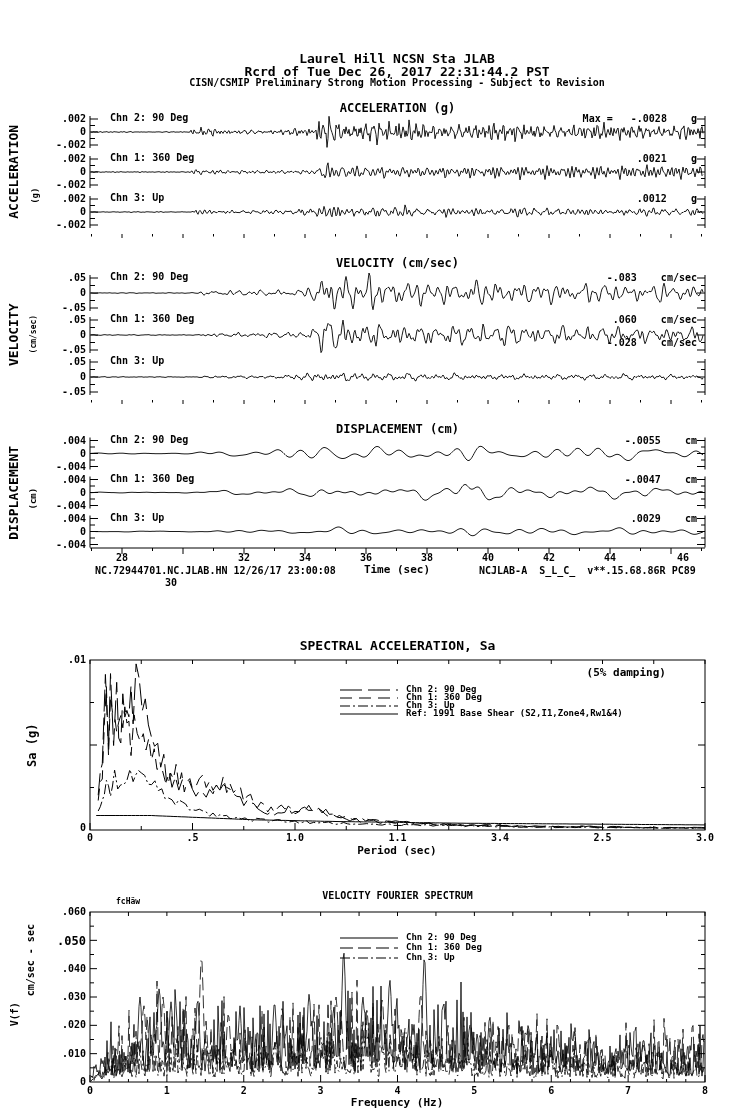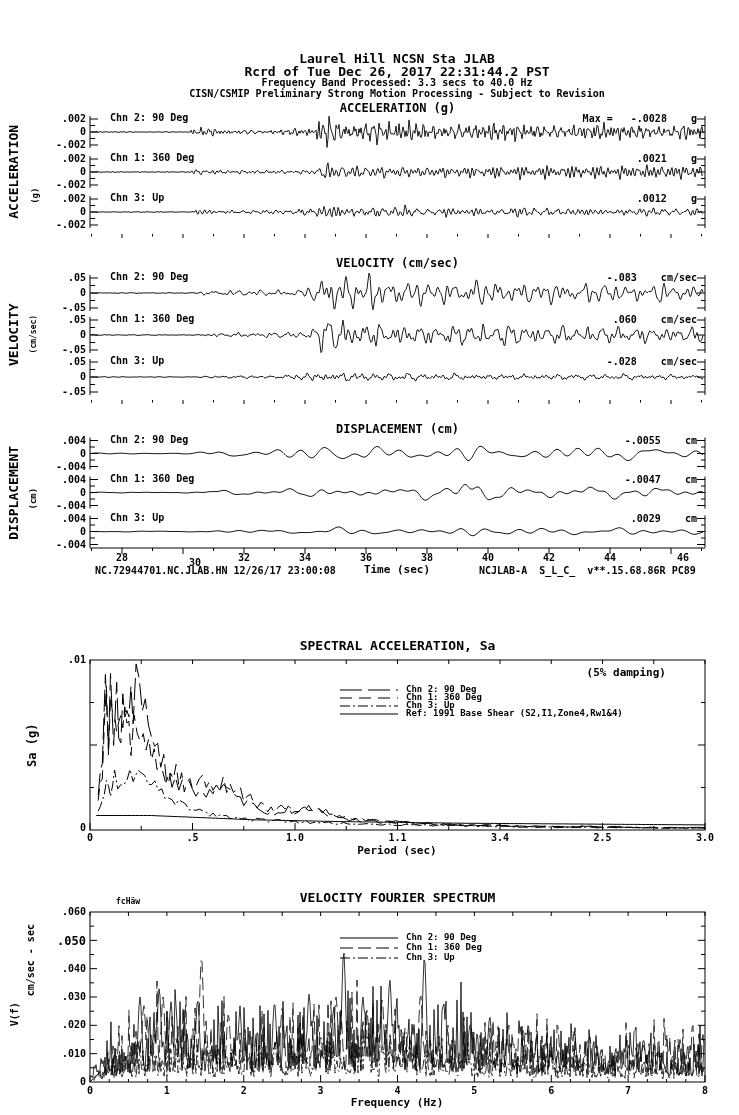--- a/index.html
+++ b/index.html
@@ -327,33 +327,32 @@
       <path d="M340,948 L398,948" fill="none" stroke="#000" stroke-width="1.1" stroke-dasharray="13,5"></path>
       <path d="M91,1076.3L92,1077.0L93,1078.3L94,1077.9L95,1076.2L96,1075.5L97,1075.7L98,1073.9L99,1075.5L100,1070.0L101,1077.2L102,1076.6L103,1069.7L104,1075.8L105,1064.7L106,1075.3L107,1069.8L108,1052.5L109,1067.7L110,1072.2L111,1074.1L112,1072.0L113,1045.8L114,1075.9L115,1059.3L116,1049.1L117,1064.0L118,1048.3L119,1025.7L120,1072.5L121,1067.9L122,1035.6L123,1071.4L124,1052.3L125,1070.4L126,1062.6L127,1061.6L128,1056.4L129,1010.3L130,1072.0L131,1046.3L132,1064.0L133,1048.7L134,1021.9L135,1066.2L136,1031.2L137,1063.6L138,1041.7L139,1052.8L140,1048.6L141,1041.6L142,1031.3L143,1011.6L144,1005.8L145,1017.9L146,1039.9L147,1015.9L148,1027.7L149,1072.8L150,1067.7L151,1034.8L152,1041.3L153,1071.5L154,1034.6L155,1034.8L156,1045.9L157,981.0L158,1041.1L159,1066.9L160,1036.2L161,1031.3L162,1007.6L163,997.0L164,1006.4L165,1029.6L166,1053.8L167,1011.0L168,1022.2L169,1071.0L170,1048.5L171,1053.4L172,1016.6L173,1026.5L174,1054.1L175,1058.8L176,1038.7L177,1043.0L178,1026.4L179,1062.6L180,1060.2L181,1029.9L182,1062.7L183,1007.5L184,1058.3L185,1021.2L186,996.5L187,1069.4L188,1064.6L189,1069.6L190,1055.2L191,1053.4L192,1036.8L193,1028.6L194,1064.9L195,1008.0L196,1033.4L197,1045.2L198,1054.3L199,1023.8L200,986.8L201,960.7L202,961.7L203,989.0L204,1026.0L205,1055.3L206,1021.1L207,1035.4L208,1052.2L209,1066.7L210,1055.9L211,1028.0L212,1057.3L213,1072.8L214,1045.1L215,1060.4L216,1045.2L217,1071.6L218,1052.2L219,1048.9L220,1072.6L221,1022.5L222,1037.7L223,1059.6L224,996.6L225,1062.8L226,1048.4L227,1028.3L228,1015.2L229,1017.2L230,1033.1L231,1050.8L232,1050.3L233,1049.6L234,1055.2L235,1038.6L236,1057.3L237,1069.4L238,1066.3L239,1067.2L240,1032.9L241,1052.0L242,1062.9L243,1061.9L244,1059.4L245,1029.8L246,1050.7L247,1062.6L248,1058.0L249,1059.3L250,1052.1L251,1070.5L252,1036.8L253,1072.0L254,1059.5L255,1044.8L256,1034.2L257,1068.0L258,1070.7L259,1051.9L260,1069.4L261,1065.7L262,1011.2L263,1065.4L264,1027.0L265,1059.3L266,1046.3L267,1068.2L268,1065.7L269,1060.0L270,1071.8L271,1061.1L272,1067.6L273,1048.6L274,1049.1L275,1042.7L276,1048.2L277,1031.0L278,1058.7L279,1052.5L280,1041.5L281,1020.2L282,1008.7L283,1014.2L284,1033.1L285,1045.5L286,1067.9L287,1066.6L288,1071.2L289,1057.1L290,1016.1L291,1056.8L292,1044.3L293,1002.9L294,1055.6L295,1071.6L296,1059.0L297,1054.5L298,1027.4L299,1063.0L300,1023.0L301,1057.8L302,1037.4L303,1013.7L304,1063.8L305,1063.0L306,1068.5L307,1050.8L308,1048.0L309,1036.2L310,1066.4L311,1052.8L312,1050.7L313,1025.8L314,1004.2L315,1042.6L316,1071.6L317,1060.7L318,1035.4L319,1004.8L320,1055.6L321,1057.7L322,1045.5L323,1043.6L324,1043.3L325,1054.7L326,1072.7L327,1040.9L328,1002.4L329,1033.2L330,1070.4L331,1000.8L332,1058.8L333,1054.4L334,1030.4L335,1007.0L336,997.0L337,1007.0L338,1027.2L339,1036.2L340,1059.5L341,1010.0L342,1028.3L343,1047.7L344,1063.2L345,1071.3L346,1062.8L347,1021.1L348,1035.0L349,1046.0L350,1061.2L351,1053.3L352,992.0L353,1062.5L354,1064.0L355,1072.5L356,1056.8L357,980.0L358,1058.8L359,1056.2L360,1056.6L361,1071.6L362,1035.1L363,1021.7L364,1048.4L365,1046.1L366,1012.4L367,1038.6L368,1036.9L369,1041.1L370,1049.2L371,1058.1L372,1068.0L373,1002.5L374,1062.5L375,1049.2L376,1035.0L377,1042.3L378,1024.1L379,1042.4L380,1029.9L381,1011.9L382,1000.0L383,1007.3L384,1029.1L385,1044.1L386,1024.2L387,1044.9L388,1056.1L389,1050.7L390,1034.7L391,1043.1L392,1046.0L393,1068.6L394,1060.2L395,1009.0L396,1053.2L397,1061.5L398,1060.3L399,1044.2L400,1064.8L401,1029.5L402,1033.3L403,1062.7L404,1031.8L405,1069.5L406,1047.0L407,1072.3L408,1057.4L409,1051.3L410,1036.5L411,1037.5L412,1053.3L413,1068.6L414,1043.6L415,1069.5L416,1041.0L417,1059.4L418,1043.3L419,1017.3L420,997.6L421,996.2L422,1014.2L423,1040.2L424,1047.1L425,1058.3L426,1030.8L427,1050.2L428,1060.5L429,1061.6L430,1040.3L431,1044.8L432,1070.0L433,1049.6L434,1067.3L435,1058.0L436,1046.8L437,1053.0L438,1059.4L439,1072.8L440,1054.1L441,1071.0L442,1038.3L443,1067.7L444,1064.7L445,1063.5L446,1060.2L447,1035.8L448,1025.3L449,1054.2L450,1068.4L451,1056.4L452,1039.9L453,1067.6L454,1068.0L455,1040.1L456,1062.4L457,1071.6L458,1060.1L459,1053.3L460,1055.7L461,1067.4L462,1071.1L463,1069.5L464,1017.3L465,1060.7L466,1058.3L467,1065.2L468,1040.8L469,1030.7L470,1024.6L471,1024.1L472,1036.6L473,1054.2L474,1032.3L475,1061.9L476,1071.8L477,1051.5L478,1064.2L479,1071.1L480,1035.5L481,1050.4L482,1060.1L483,1035.6L484,1053.0L485,1022.4L486,1054.4L487,1039.6L488,1051.0L489,1064.5L490,1028.1L491,1063.6L492,1059.6L493,1020.2L494,1052.0L495,1064.5L496,1070.7L497,1066.7L498,1026.5L499,1033.1L500,1074.4L501,1069.9L502,1036.7L503,1038.2L504,1057.7L505,1064.6L506,1038.8L507,1045.6L508,1027.2L509,1025.2L510,1067.7L511,1065.9L512,1033.1L513,1044.8L514,1044.3L515,1063.2L516,1055.6L517,1071.6L518,1047.3L519,1018.3L520,1035.3L521,1026.7L522,1045.6L523,1030.5L524,1063.5L525,1069.3L526,1044.9L527,1073.5L528,1027.7L529,1049.6L530,1069.0L531,1032.2L532,1049.9L533,1055.8L534,1057.7L535,1052.5L536,1039.5L537,1013.7L538,1066.6L539,1072.1L540,1070.4L541,1056.1L542,1036.0L543,1072.2L544,1044.1L545,1074.4L546,1054.3L547,1018.8L548,1059.2L549,1067.0L550,1043.6L551,1057.2L552,1046.8L553,1069.4L554,1067.9L555,1067.9L556,1074.0L557,1025.0L558,1026.5L559,1041.5L560,1052.4L561,1058.6L562,1066.2L563,1049.0L564,1059.1L565,1074.6L566,1043.5L567,1064.4L568,1057.4L569,1062.3L570,1067.3L571,1056.7L572,1067.0L573,1045.2L574,1073.1L575,1027.6L576,1061.9L577,1064.1L578,1071.9L579,1062.9L580,1044.5L581,1069.1L582,1063.9L583,1066.6L584,1057.5L585,1039.5L586,1054.5L587,1061.1L588,1040.3L589,1039.3L590,1037.2L591,1045.4L592,1058.8L593,1070.5L594,1058.8L595,1063.3L596,1033.2L597,1055.8L598,1052.5L599,1073.0L600,1055.7L601,1050.2L602,1065.3L603,1072.6L604,1056.3L605,1054.6L606,1073.2L607,1072.9L608,1063.2L609,1060.0L610,1063.5L611,1074.4L612,1065.4L613,1055.8L614,1059.3L615,1052.7L616,1048.6L617,1062.4L618,1063.0L619,1057.2L620,1061.8L621,1063.8L622,1048.5L623,1059.7L624,1066.5L625,1067.9L626,1022.7L627,1058.3L628,1051.1L629,1045.1L630,1071.2L631,1060.4L632,1070.6L633,1059.7L634,1069.2L635,1057.4L636,1047.7L637,1064.4L638,1043.8L639,1073.0L640,1052.0L641,1061.0L642,1050.8L643,1045.0L644,1047.3L645,1052.1L646,1063.1L647,1057.0L648,1062.5L649,1043.7L650,1063.1L651,1070.4L652,1052.0L653,1066.7L654,1019.7L655,1053.0L656,1064.4L657,1052.8L658,1057.0L659,1046.7L660,1070.2L661,1053.0L662,1073.6L663,1073.2L664,1018.4L665,1033.4L666,1046.6L667,1034.6L668,1053.6L669,1053.4L670,1037.3L671,1073.2L672,1057.0L673,1055.9L674,1052.0L675,1040.1L676,1067.2L677,1070.3L678,1039.4L679,1052.7L680,1039.6L681,1067.5L682,1053.2L683,1029.1L684,1072.4L685,1055.4L686,1070.5L687,1050.4L688,1043.9L689,1067.9L690,1045.6L691,1052.8L692,1027.7L693,1025.5L694,1052.2L695,1057.8L696,1071.5L697,1056.9L698,1067.9L699,1033.8L700,1067.7L701,1070.5L702,1039.3L703,1034.5L704,1045.9" fill="none" stroke="#000" stroke-width="0.8" stroke-dasharray="13,5" clip-path="url(#clipFr)"></path>
       <path d="M340,958 L398,958" fill="none" stroke="#000" stroke-width="1.1" stroke-dasharray="10,3,2,3"></path>
       <path d="M91,1081.4L92,1079.6L93,1079.4L94,1080.4L95,1077.1L96,1077.2L97,1076.2L98,1075.5L99,1072.2L100,1076.3L101,1077.8L102,1079.0L103,1076.3L104,1077.3L105,1067.1L106,1075.1L107,1068.6L108,1073.1L109,1071.1L110,1065.8L111,1074.6L112,1061.4L113,1077.4L114,1077.8L115,1064.9L116,1076.2L117,1073.2L118,1069.0L119,1071.7L120,1074.9L121,1073.5L122,1076.8L123,1073.3L124,1072.4L125,1056.0L126,1066.6L127,1068.8L128,1055.0L129,1070.4L130,1074.7L131,1069.9L132,1078.1L133,1067.6L134,1058.2L135,1070.0L136,1077.7L137,1066.6L138,1058.0L139,1075.3L140,1040.2L141,1063.7L142,1069.6L143,1049.2L144,1073.4L145,1075.9L146,1064.8L147,1071.7L148,1060.2L149,1065.1L150,1054.2L151,1046.3L152,1046.3L153,1052.1L154,1053.2L155,1072.2L156,1054.3L157,1061.8L158,1075.7L159,1069.2L160,1058.2L161,1072.9L162,1060.5L163,1062.3L164,1076.2L165,1067.5L166,1053.2L167,1075.6L168,1051.1L169,1041.8L170,1072.1L171,1057.4L172,1066.2L173,1072.3L174,1055.3L175,1071.6L176,1055.4L177,1048.7L178,1073.0L179,1068.1L180,1068.4L181,1070.0L182,1058.7L183,1060.1L184,1067.3L185,1068.6L186,1070.7L187,1076.5L188,1051.6L189,1058.6L190,1069.2L191,1056.5L192,1066.4L193,1075.3L194,1057.8L195,1063.8L196,1073.6L197,1044.8L198,1065.1L199,1067.7L200,1065.1L201,1075.5L202,1047.9L203,1060.2L204,1047.7L205,1038.8L206,1041.9L207,1052.2L208,1064.8L209,1074.2L210,1075.5L211,1055.0L212,1062.1L213,1076.9L214,1074.5L215,1077.0L216,1063.8L217,1045.6L218,1056.6L219,1063.2L220,1059.2L221,1062.9L222,1074.0L223,1058.6L224,1073.9L225,1064.5L226,1061.6L227,1067.7L228,1062.2L229,1065.8L230,1060.3L231,1052.7L232,1067.7L233,1049.8L234,1056.3L235,1067.4L236,1059.6L237,1066.0L238,1070.4L239,1074.0L240,1050.4L241,1072.7L242,1074.9L243,1071.0L244,1071.3L245,1054.0L246,1040.3L247,1058.1L248,1057.7L249,1060.2L250,1066.1L251,1076.4L252,1062.8L253,1071.8L254,1076.5L255,1068.6L256,1061.0L257,1061.1L258,1050.6L259,1045.2L260,1048.5L261,1058.3L262,1057.9L263,1073.1L264,1045.4L265,1067.7L266,1064.5L267,1060.2L268,1051.8L269,1061.6L270,1076.2L271,1076.4L272,1061.2L273,1065.2L274,1048.5L275,1042.1L276,1051.3L277,1062.0L278,1065.3L279,1056.6L280,1068.5L281,1064.8L282,1067.6L283,1074.8L284,1070.9L285,1075.3L286,1071.3L287,1076.2L288,1073.0L289,1061.5L290,1065.0L291,1071.4L292,1046.0L293,1069.9L294,1049.8L295,1064.0L296,1058.7L297,1056.3L298,1076.3L299,1055.2L300,1055.1L301,1055.6L302,1073.1L303,1034.8L304,1040.8L305,1058.6L306,1063.0L307,1057.8L308,1067.4L309,1069.0L310,1073.8L311,1076.5L312,1067.9L313,1069.7L314,1068.6L315,1060.3L316,1068.3L317,1057.9L318,1062.8L319,1049.4L320,1038.8L321,1037.5L322,1046.2L323,1059.6L324,1053.9L325,1054.1L326,1072.3L327,1037.4L328,1073.9L329,1040.6L330,1067.9L331,1042.4L332,1039.1L333,1058.0L334,1043.8L335,1073.1L336,1066.4L337,1060.6L338,1070.2L339,1071.4L340,1063.0L341,1058.5L342,1069.2L343,1066.3L344,1057.2L345,1068.4L346,1073.8L347,1069.1L348,1071.5L349,1070.9L350,1072.9L351,1069.7L352,1042.4L353,1047.4L354,1074.1L355,1042.1L356,1053.1L357,1052.6L358,1072.9L359,1050.4L360,1045.8L361,1070.4L362,1025.0L363,1069.3L364,1053.4L365,1031.8L366,1013.3L367,1008.9L368,1021.4L369,1042.9L370,1062.0L371,1072.4L372,1069.3L373,1069.1L374,1069.7L375,1065.0L376,1063.5L377,1058.8L378,1076.0L379,1076.3L380,1045.2L381,1045.1L382,1052.4L383,1052.3L384,1052.8L385,1067.5L386,1072.6L387,1056.3L388,1052.1L389,1071.2L390,1038.6L391,1053.7L392,1057.8L393,1056.2L394,1072.2L395,1072.4L396,1064.5L397,1060.8L398,1055.5L399,1059.9L400,1066.3L401,1066.4L402,1066.9L403,1052.4L404,1036.9L405,1028.4L406,1032.4L407,1046.3L408,1058.4L409,1052.7L410,1039.5L411,1043.9L412,1063.4L413,1054.0L414,1060.3L415,1067.6L416,1056.8L417,1075.2L418,1065.7L419,1053.3L420,1072.5L421,1071.8L422,1068.8L423,1066.6L424,1058.1L425,1055.5L426,1076.7L427,1050.3L428,1066.0L429,1071.6L430,1077.0L431,1072.4L432,1074.9L433,1057.6L434,1075.2L435,1063.7L436,1067.0L437,1059.4L438,1049.0L439,1034.8L440,1055.4L441,1062.0L442,1054.6L443,1071.0L444,1068.5L445,1064.5L446,1073.3L447,1070.9L448,1071.7L449,1074.4L450,1069.4L451,1055.9L452,1067.7L453,1072.5L454,1058.5L455,1062.3L456,1074.2L457,1075.5L458,1075.6L459,1057.7L460,1068.3L461,1062.3L462,1058.8L463,1067.4L464,1067.1L465,1056.2L466,1047.3L467,1045.6L468,1038.2L469,1063.1L470,1061.0L471,1064.3L472,1075.9L473,1071.2L474,1063.3L475,1076.7L476,1074.2L477,1072.8L478,1076.5L479,1055.7L480,1067.3L481,1073.6L482,1061.9L483,1075.8L484,1074.5L485,1073.1L486,1070.6L487,1051.1L488,1068.3L489,1077.4L490,1051.5L491,1072.3L492,1076.8L493,1065.0L494,1060.2L495,1067.9L496,1041.8L497,1055.0L498,1065.4L499,1066.6L500,1076.6L501,1069.7L502,1063.2L503,1063.0L504,1066.7L505,1075.9L506,1075.3L507,1064.7L508,1063.5L509,1069.7L510,1069.8L511,1076.0L512,1070.0L513,1063.5L514,1067.6L515,1062.8L516,1048.9L517,1077.4L518,1056.3L519,1062.2L520,1072.3L521,1071.0L522,1056.4L523,1069.2L524,1065.6L525,1050.3L526,1062.4L527,1068.5L528,1071.5L529,1072.1L530,1076.0L531,1055.1L532,1075.3L533,1076.8L534,1077.8L535,1067.7L536,1077.5L537,1060.9L538,1064.0L539,1070.7L540,1070.9L541,1060.8L542,1075.8L543,1072.7L544,1053.0L545,1066.7L546,1055.8L547,1060.4L548,1074.4L549,1053.8L550,1058.7L551,1053.9L552,1055.6L553,1057.9L554,1061.7L555,1070.6L556,1076.6L557,1068.8L558,1078.1L559,1066.3L560,1067.3L561,1070.4L562,1077.0L563,1065.0L564,1069.1L565,1071.0L566,1057.3L567,1070.4L568,1074.6L569,1069.4L570,1076.8L571,1066.3L572,1069.0L573,1066.9L574,1049.0L575,1059.4L576,1077.3L577,1053.9L578,1070.0L579,1059.9L580,1075.5L581,1064.8L582,1066.3L583,1077.9L584,1062.6L585,1065.1L586,1063.7L587,1077.4L588,1062.9L589,1064.7L590,1071.4L591,1072.8L592,1077.5L593,1073.7L594,1067.0L595,1077.1L596,1075.2L597,1078.0L598,1071.5L599,1059.6L600,1073.3L601,1077.6L602,1049.4L603,1059.0L604,1070.6L605,1061.6L606,1068.9L607,1076.2L608,1078.0L609,1063.3L610,1068.4L611,1069.9L612,1060.8L613,1076.4L614,1054.3L615,1078.4L616,1062.8L617,1064.4L618,1071.5L619,1065.2L620,1073.0L621,1077.0L622,1072.5L623,1078.1L624,1076.6L625,1078.2L626,1065.2L627,1070.5L628,1068.6L629,1075.9L630,1059.8L631,1063.8L632,1063.6L633,1060.5L634,1078.1L635,1072.4L636,1072.6L637,1062.2L638,1066.8L639,1073.8L640,1070.4L641,1074.3L642,1063.2L643,1073.1L644,1060.6L645,1064.1L646,1078.4L647,1054.6L648,1075.6L649,1071.8L650,1065.1L651,1076.8L652,1075.0L653,1076.0L654,1073.0L655,1068.9L656,1073.2L657,1075.7L658,1070.4L659,1070.2L660,1067.5L661,1055.9L662,1077.8L663,1078.9L664,1069.7L665,1067.2L666,1067.6L667,1072.5L668,1072.8L669,1077.9L670,1076.1L671,1075.4L672,1060.5L673,1061.2L674,1078.4L675,1062.0L676,1064.6L677,1074.6L678,1068.8L679,1076.5L680,1071.3L681,1066.5L682,1075.5L683,1065.0L684,1070.8L685,1073.4L686,1076.2L687,1071.2L688,1075.7L689,1063.1L690,1068.5L691,1073.3L692,1076.1L693,1072.3L694,1070.3L695,1069.0L696,1063.9L697,1076.3L698,1077.6L699,1076.0L700,1067.5L701,1062.5L702,1072.1L703,1072.1L704,1067.2" fill="none" stroke="#000" stroke-width="0.8" stroke-dasharray="10,3,2,3" clip-path="url(#clipFr)"></path>
     </svg>
 
   <div id="labels">
     <div class="hdr">
       <div class="h1">Laurel Hill     NCSN Sta JLAB</div>
       <div class="h1">Rcrd of Tue Dec 26, 2017 22:31:44.2 PST</div>
-      <div class="h2">Frequency Band Processed: 3.3 secs to 40.0 Hz</div>
       <div class="h2">CISN/CSMIP Preliminary Strong Motion Processing - Subject to Revision</div>
     </div>
 
     <div class="abs ctr" style="left:90px;top:102px;width:615px;font-size:12px">ACCELERATION (g)</div>
     <div class="abs ctr" style="left:90px;top:423px;width:615px;font-size:12px">DISPLACEMENT (cm)</div>
     <div class="abs ctr" style="left:90px;top:257px;width:615px;font-size:12px">VELOCITY (cm/sec)</div>
 
     <div class="abs" style="left:95px;top:566px;font-size:10px">NC.72944701.NC.JLAB.HN 12/26/17 23:00:08</div>
     <div class="abs" style="left:479px;top:566px;font-size:10px">NCJLAB-A  S_L_C_  v**.15.68.86R PC89</div>
 
     <div class="abs ctr" style="left:90px;top:639px;width:615px;font-size:13px">SPECTRAL ACCELERATION, Sa</div>
-    <div class="abs ctr" style="left:90px;top:891px;width:615px;font-size:13px">VELOCITY FOURIER SPECTRUM</div>
+    <div class="abs ctr" style="left:90px;top:891px;width:615px;font-size:10px">VELOCITY FOURIER SPECTRUM</div>
   <div class="abs" style="left: -56px; top: 165px; width: 140px; text-align: center; font-size: 13px; transform: rotate(-90deg);">ACCELERATION</div>
       <div class="abs" style="left: -34px; top: 191px; width: 140px; text-align: center; font-size: 9px; transform: rotate(-90deg);">(g)</div>
       <div class="abs" style="right: 653px; top: 114px; font-size: 10px;">.002</div>
       <div class="abs" style="right: 653px; top: 127px; font-size: 10px;">0</div>
       <div class="abs" style="right: 653px; top: 140px; font-size: 10px;">-.002</div>
       <div class="abs" style="left: 110px; top: 113px; font-size: 10px;">Chn 2: 90 Deg</div>
       <div class="abs" style="right: 42px; top: 114px; font-size: 10px;">Max =   -.0028    g</div>
       <div class="abs" style="right: 653px; top: 154px; font-size: 10px;">.002</div>
       <div class="abs" style="right: 653px; top: 167px; font-size: 10px;">0</div>
       <div class="abs" style="right: 653px; top: 180px; font-size: 10px;">-.002</div>
@@ -373,40 +372,40 @@
       <div class="abs" style="right: 42px; top: 273px; font-size: 10px;">-.083    cm/sec</div>
       <div class="abs" style="right: 653px; top: 315px; font-size: 10px;">.05</div>
       <div class="abs" style="right: 653px; top: 330px; font-size: 10px;">0</div>
       <div class="abs" style="right: 653px; top: 345px; font-size: 10px;">-.05</div>
       <div class="abs" style="left: 110px; top: 314px; font-size: 10px;">Chn 1: 360 Deg</div>
       <div class="abs" style="right: 42px; top: 315px; font-size: 10px;">.060    cm/sec</div>
       <div class="abs" style="right: 653px; top: 357px; font-size: 10px;">.05</div>
       <div class="abs" style="right: 653px; top: 372px; font-size: 10px;">0</div>
       <div class="abs" style="right: 653px; top: 387px; font-size: 10px;">-.05</div>
       <div class="abs" style="left: 110px; top: 356px; font-size: 10px;">Chn 3: Up</div>
-      <div class="abs" style="right: 42px; top: 357px; font-size: 10px; margin-left: 28px;">-.028    cm/sec</div>
+      <div class="abs" style="right: 42px; top: 338px; font-size: 10px; margin-left: 28px;">-.028    cm/sec</div>
       <div class="abs" style="left: -56px; top: 485.5px; width: 140px; text-align: center; font-size: 13px; transform: rotate(-90deg);">DISPLACEMENT</div>
       <div class="abs" style="left: -36px; top: 493.5px; width: 140px; text-align: center; font-size: 9px; transform: rotate(-90deg);">(cm)</div>
       <div class="abs" style="right: 653px; top: 435.5px; font-size: 10px;">.004</div>
       <div class="abs" style="right: 653px; top: 448.5px; font-size: 10px;">0</div>
       <div class="abs" style="right: 653px; top: 461.5px; font-size: 10px;">-.004</div>
       <div class="abs" style="left: 110px; top: 434.5px; font-size: 10px;">Chn 2: 90 Deg</div>
       <div class="abs" style="right: 42px; top: 435.5px; font-size: 10px;">-.0055    cm</div>
       <div class="abs" style="right: 653px; top: 474.5px; font-size: 10px;">.004</div>
       <div class="abs" style="right: 653px; top: 487.5px; font-size: 10px;">0</div>
       <div class="abs" style="right: 653px; top: 500.5px; font-size: 10px;">-.004</div>
       <div class="abs" style="left: 110px; top: 473.5px; font-size: 10px;">Chn 1: 360 Deg</div>
       <div class="abs" style="right: 42px; top: 474.5px; font-size: 10px;">-.0047    cm</div>
       <div class="abs" style="right: 653px; top: 513.5px; font-size: 10px;">.004</div>
       <div class="abs" style="right: 653px; top: 526.5px; font-size: 10px;">0</div>
       <div class="abs" style="right: 653px; top: 539.5px; font-size: 10px;">-.004</div>
       <div class="abs" style="left: 110px; top: 512.5px; font-size: 10px;">Chn 3: Up</div>
       <div class="abs" style="right: 42px; top: 513.5px; font-size: 10px;">.0029    cm</div>
       <div class="abs" style="left: 104px; top: 553px; width: 36px; text-align: center; font-size: 10px;">28</div>
-      <div class="abs" style="left: 165px; top: 558px; width: 36px; text-align: right; font-size: 10px;">30</div>
+      <div class="abs" style="left: 165px; top: 578px; width: 36px; text-align: left; font-size: 10px;">30</div>
       <div class="abs" style="left: 226px; top: 553px; width: 36px; text-align: center; font-size: 10px;">32</div>
       <div class="abs" style="left: 287px; top: 553px; width: 36px; text-align: center; font-size: 10px;">34</div>
       <div class="abs" style="left: 348px; top: 553px; width: 36px; text-align: center; font-size: 10px;">36</div>
       <div class="abs" style="left: 409px; top: 553px; width: 36px; text-align: center; font-size: 10px;">38</div>
       <div class="abs" style="left: 470px; top: 553px; width: 36px; text-align: center; font-size: 10px;">40</div>
       <div class="abs" style="left: 531px; top: 553px; width: 36px; text-align: center; font-size: 10px;">42</div>
       <div class="abs" style="left: 592px; top: 553px; width: 36px; text-align: center; font-size: 10px;">44</div>
       <div class="abs" style="left: 653px; top: 553px; width: 36px; text-align: right; font-size: 10px;">46</div>
       <div class="abs" style="left: 317px; top: 564px; width: 160px; text-align: center; font-size: 11px;">Time (sec)</div>
       <div class="abs" style="right: 653px; top: 655px; font-size: 10px;">.01</div>

